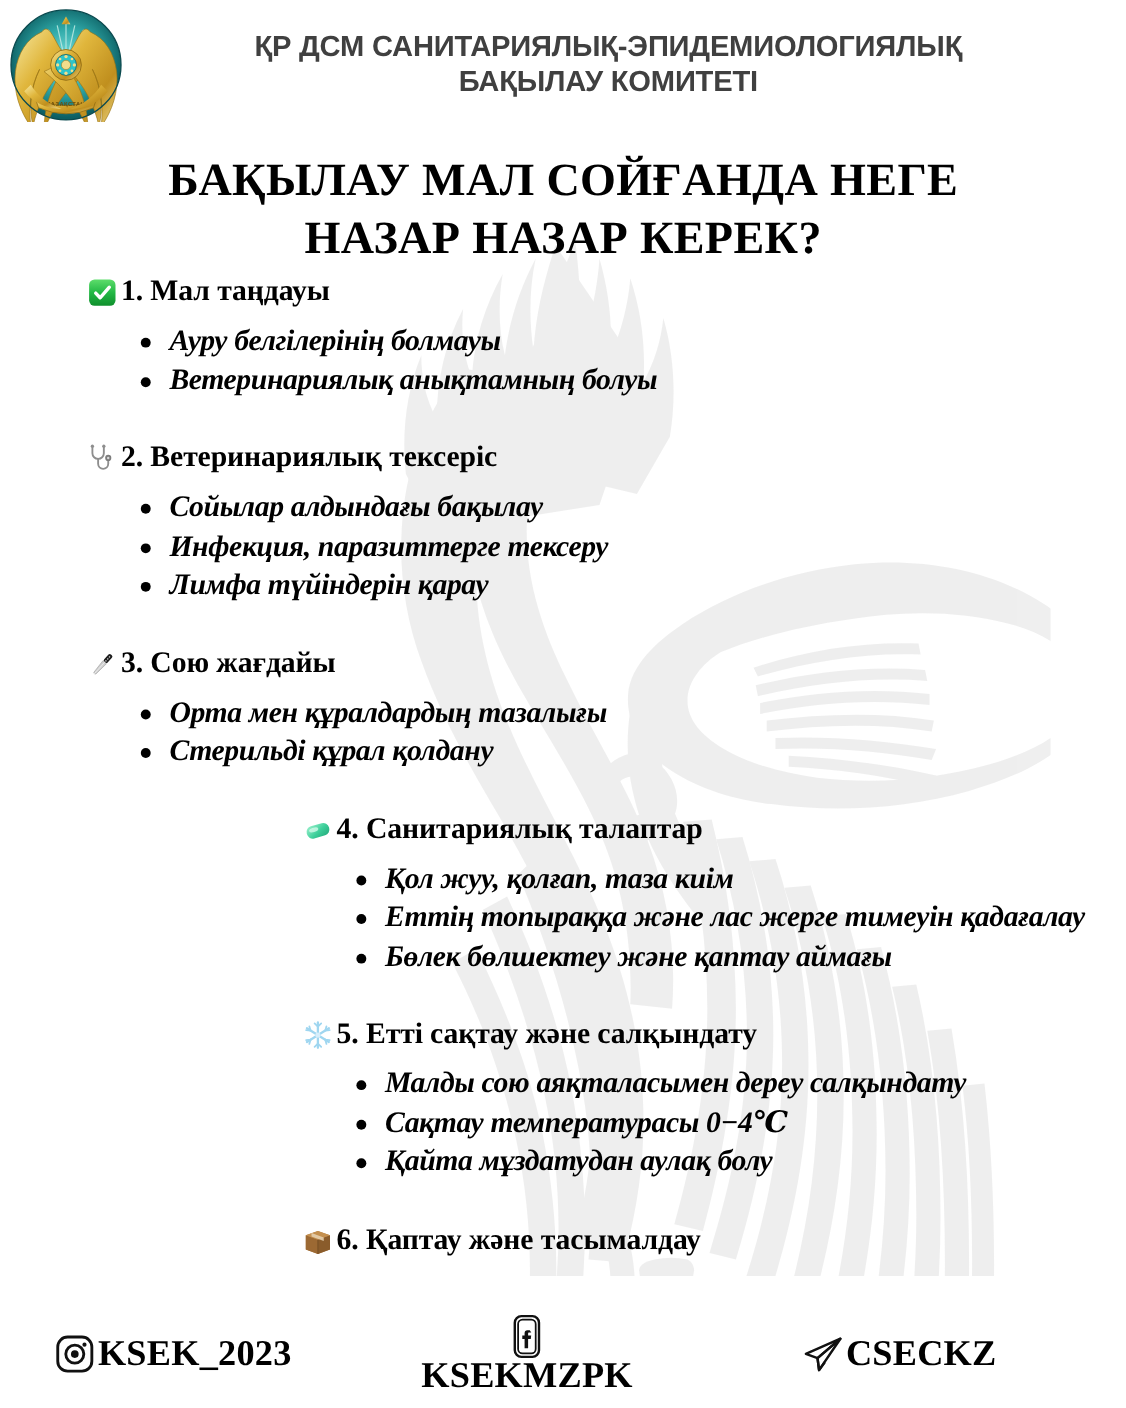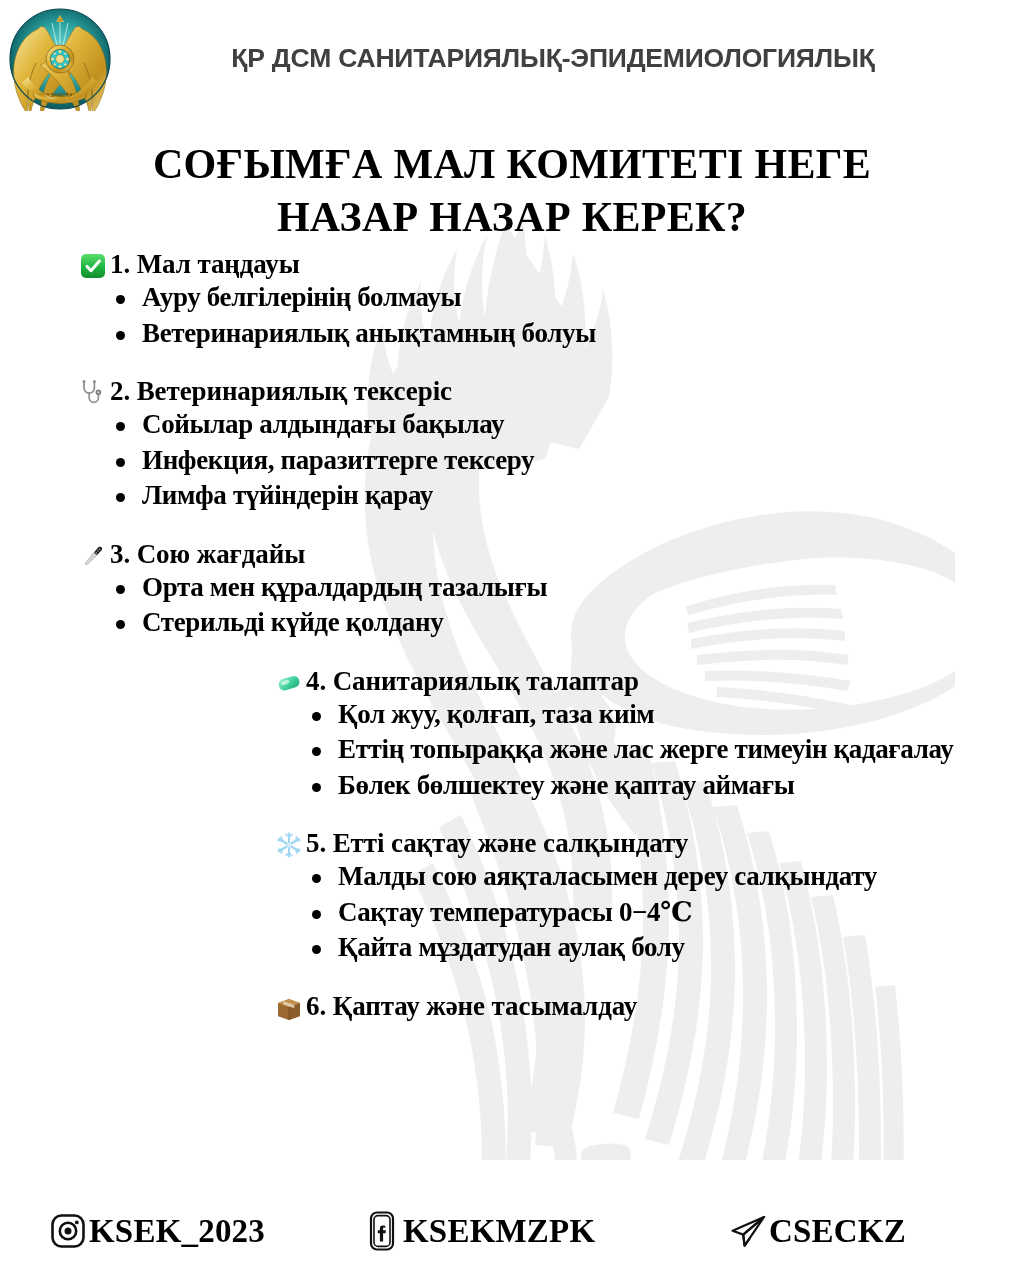--- a/index.html
+++ b/index.html
@@ -99,22 +99,23 @@
     flex: 0 0 auto;
     margin-right: 2px;
     position: relative;
     top: 1px;
   }
   .sec-icon svg { display: block; width: 100%; height: 100%; }
   .sec-title { white-space: nowrap; }
 
   .bullets {
     list-style: none;
-    margin: 0;
+    margin: 12px;
     padding: 0 0 0 112px;
+    font-style: italic;
   }
   .bullets li {
     position: relative;
     font-weight: 700;
     font-size: 27px;
     line-height: 1.315;
     letter-spacing: -0.35px;
     white-space: nowrap;
     padding-left: 30px;
   }
@@ -156,21 +157,21 @@
   .social .sicon svg { display:block; width:100%; height:100%; }
   .social .handle {
     font-family: "Liberation Serif", "DejaVu Serif", serif;
     font-weight: 700;
     font-size: 33px;
     letter-spacing: 0.2px;
     line-height: 1;
     margin-left: 1px;
   }
   #social-instagram { left: 48px; }
-  #social-facebook  { left: 362px; }
+  #social-facebook  { left: 382px; flex-direction: column; }
   #social-telegram  { left: 728px; }
 </style>
 </head>
 <body>
 
 <div class="watermark">
   <svg viewBox="0 0 700 945" xmlns="http://www.w3.org/2000/svg" aria-hidden="true">
     <g fill="#c9c9c9">
 
       <path d="M250 8 c-10 30 -18 62 -20 96 c-4 -28 -4 -56 2 -84 c-14 26 -24 56 -28 88 c-6 -24 -6 -50 -2 -74 c-16 28 -26 60 -28 94 c-8 -20 -10 -42 -8 -62 c-16 30 -24 64 -24 100 c-10 -18 -14 -38 -14 -58 c-14 34 -18 72 -14 108 l26 52 l150 -24 l40 -118 z"></path>
@@ -263,25 +264,26 @@
       <path d="M24 82 q28 14 56 0 l-3 9 q-25 11 -50 0 z" fill="url(#gGold)" stroke="#8f6b12" stroke-width="0.7"></path>
       <text x="52" y="89.6" font-family="'Liberation Sans',sans-serif" font-size="5.2" font-weight="700" fill="#6d4f0c" text-anchor="middle" letter-spacing="0.4">ҚАЗАҚСТАН</text>
 
       <path d="M20 70 c6 10 16 18 28 22 c-14 0 -26 -6 -34 -16 z" fill="url(#gGold)"></path>
       <path d="M84 70 c-6 10 -16 18 -28 22 c14 0 26 -6 34 -16 z" fill="url(#gGold)"></path>
       <circle cx="52" cy="52" r="50" fill="none" stroke="#0b4a4f" stroke-width="1.2"></circle>
     </svg>
   </div>
   <div class="org-title">
     <div>ҚР ДСМ САНИТАРИЯЛЫҚ-ЭПИДЕМИОЛОГИЯЛЫҚ</div>
+    <div>БАҚЫЛАУ КОМИТЕТІ</div>
   </div>
 </div>
 
 <div class="main-title">
-  <div>СОҒЫМҒА МАЛ КОМИТЕТІ НЕГЕ</div>
+  <div>БАҚЫЛАУ МАЛ СОЙҒАНДА НЕГЕ</div>
   <div>НАЗАР НАЗАР  КЕРЕК?</div>
 </div>
 
 <div class="sections">
 
   <div class="section">
     <div class="sec-head">
       <span class="sec-icon">
         <svg viewBox="0 0 30 30" xmlns="http://www.w3.org/2000/svg" aria-hidden="true">
           <defs>
@@ -341,21 +343,21 @@
             <circle cx="15.3" cy="10.4" r="0.7" fill="#bdbdbd"></circle>
             <path d="M13.2 12 h4.2 l-0.9 13.4 q-1.2 1.6 -2.4 0 z" fill="#cfcfcf" stroke="#9a9a9a" stroke-width="0.5"></path>
             <path d="M15.3 12 v14.4" stroke="#ededed" stroke-width="0.8"></path>
           </g>
         </svg>
       </span>
       <span class="sec-title">3. Сою жағдайы</span>
     </div>
     <ul class="bullets">
       <li>Орта мен құралдардың тазалығы</li>
-      <li>Стерильді күйде қолдану</li>
+      <li>Стерильді құрал қолдану</li>
     </ul>
   </div>
 
   <div class="gap"></div>
 
   <div class="section indent">
     <div class="sec-head">
       <span class="sec-icon">
         <svg viewBox="0 0 30 30" xmlns="http://www.w3.org/2000/svg" aria-hidden="true">
           <defs>

